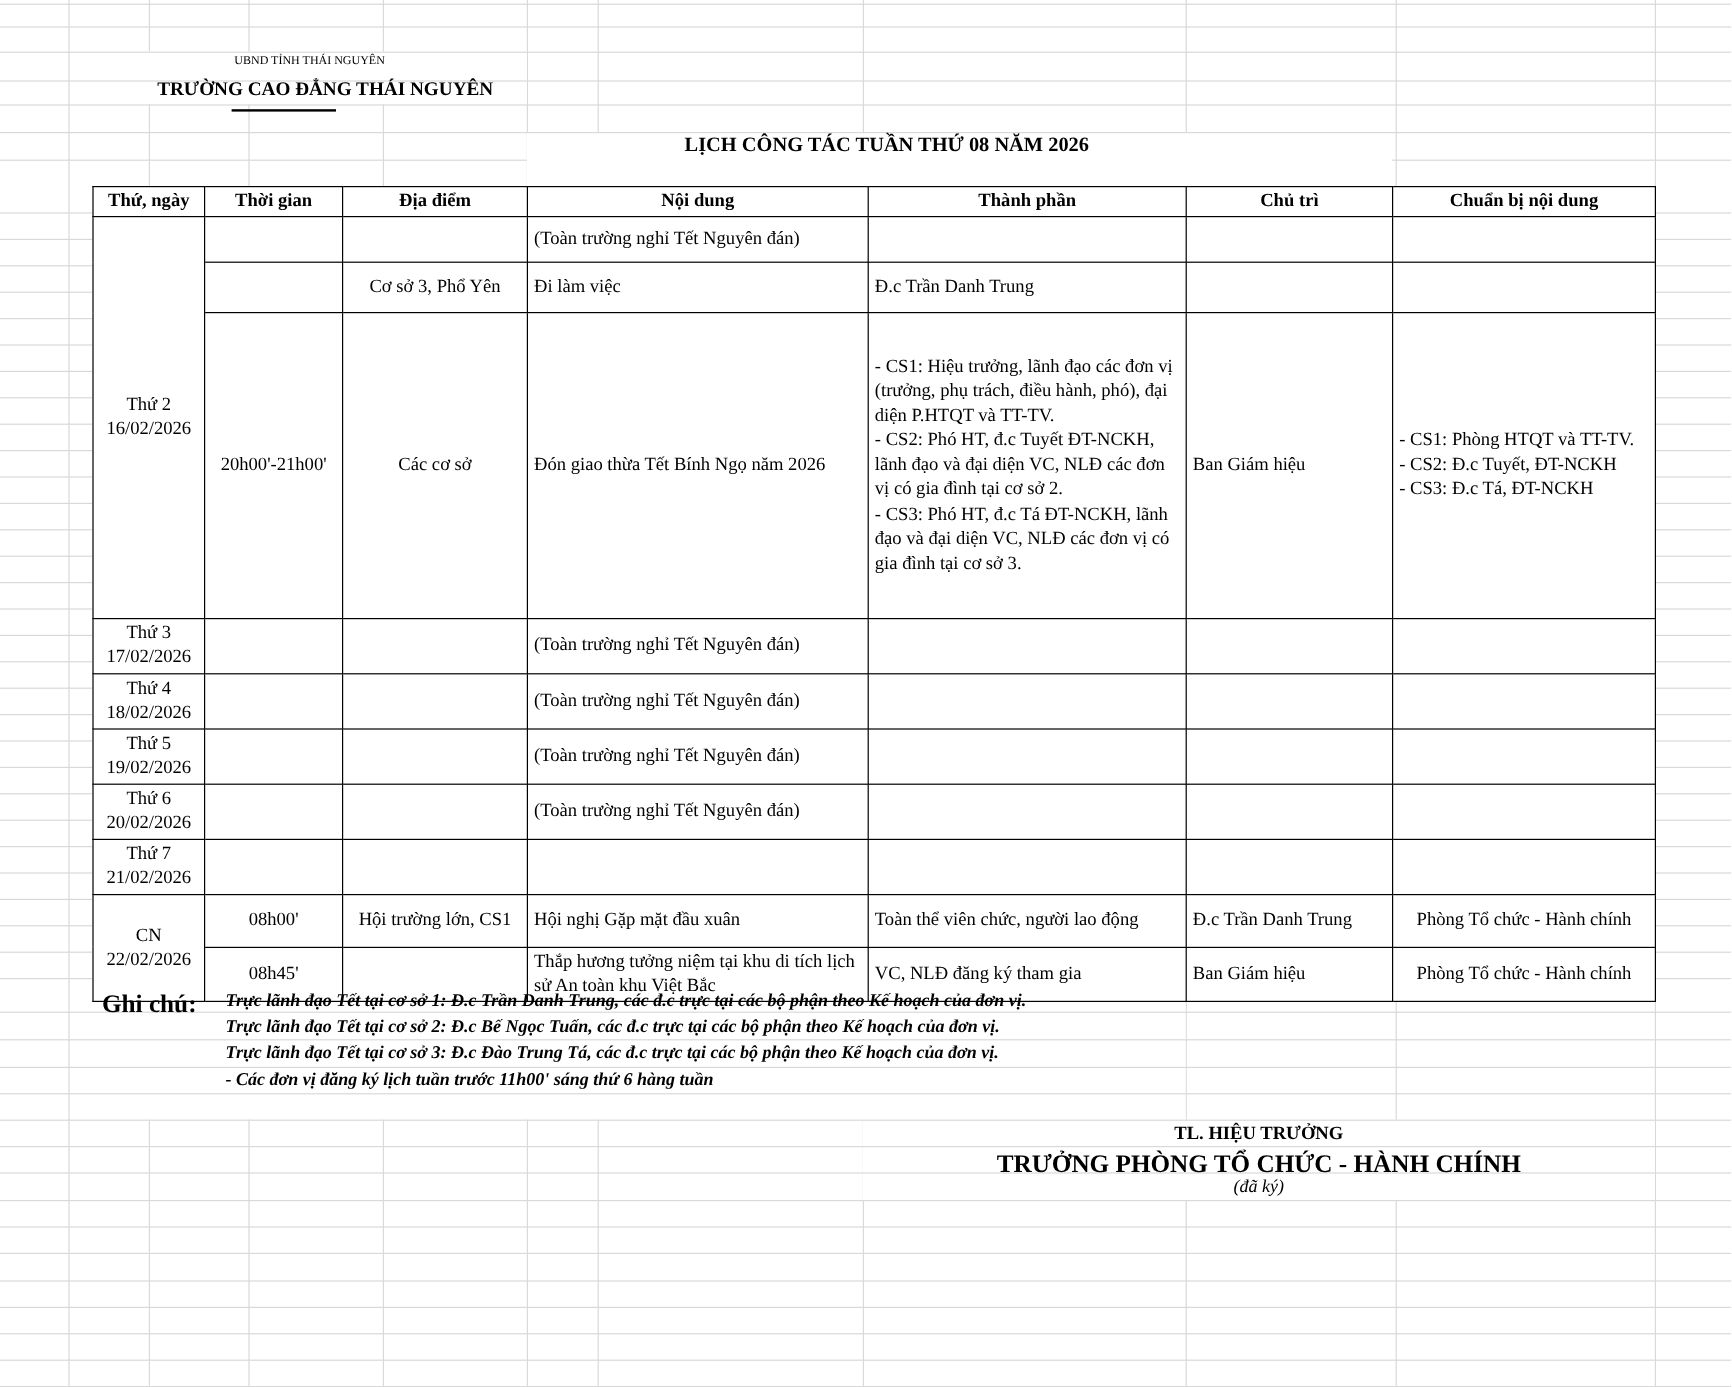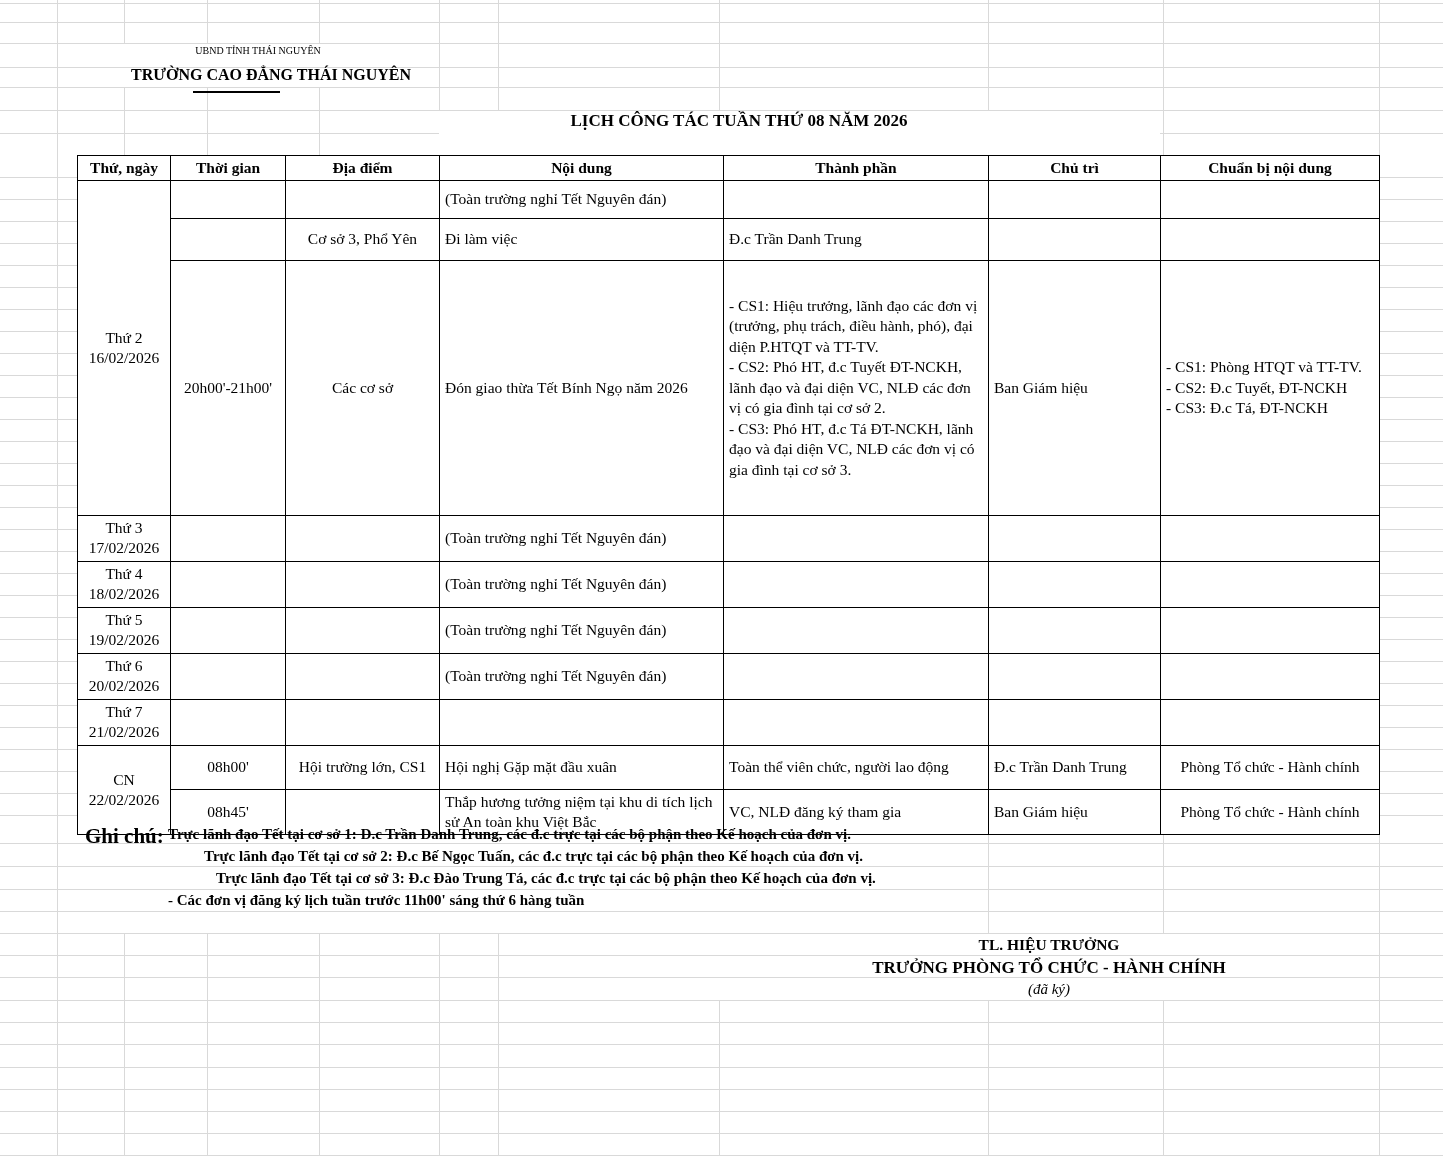--- a/index.html
+++ b/index.html
@@ -23,25 +23,25 @@
   .tbl td,.tbl th{border:1.5px solid #000;vertical-align:middle;padding:2px 5px;
        font-size:15.5px;line-height:1.32;overflow:hidden;font-weight:normal;}
   .tbl th{font-weight:bold;text-align:center;padding:1px 2px;}
   .tc{text-align:center;}
   .pre{white-space:pre-line;}
   .day{text-align:center;white-space:pre-line;line-height:1.45;}
   .big{line-height:1.42;}
   .prep3{line-height:1.65;padding-left:8px;}
   
   .note-label{left:85px;top:824px;width:85px;font-size:21px;font-weight:bold;}
-  .note{left:168px;width:810px;height:21px;font-size:15px;font-weight:bold;line-height:21px;}
-  .n1{top:824px;}.n2{top:846px;margin-left:36px;}.n3{top:868px;margin-left:48px;}.n4{top:890px;}.n5{top:912px;}
+  .note{left:188px;width:810px;height:21px;font-size:15px;font-weight:bold;font-style:italic;line-height:21px;}
+  .n1{top:824px;}.n2{top:846px;}.n3{top:868px;}.n4{top:890px;}.n5{top:912px;}
   
   .sig1{left:719px;top:936px;width:660px;font-size:15.5px;font-weight:bold;}
-  .sig2{left:719px;top:958px;width:660px;font-size:17px;font-weight:bold;}
+  .sig2{left:719px;top:958px;width:660px;font-size:21px;font-weight:bold;}
   .sig3{left:719px;top:981px;width:660px;font-size:15px;font-style:italic;}
 </style>
 </head>
 <body>
 
 <div class="sheet">
 
   <div id="gridlines">
       <div class="gl-v" style="left: 57px; top: 0px; width: 1px; height: 1156px;"></div>
       <div class="gl-v" style="left: 124px; top: 0px; width: 1px; height: 1156px;"></div>

